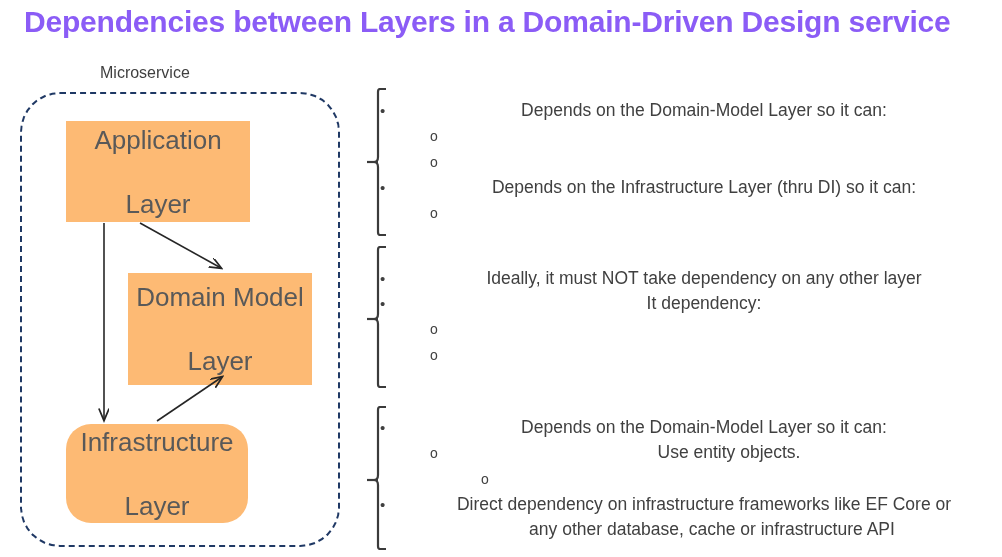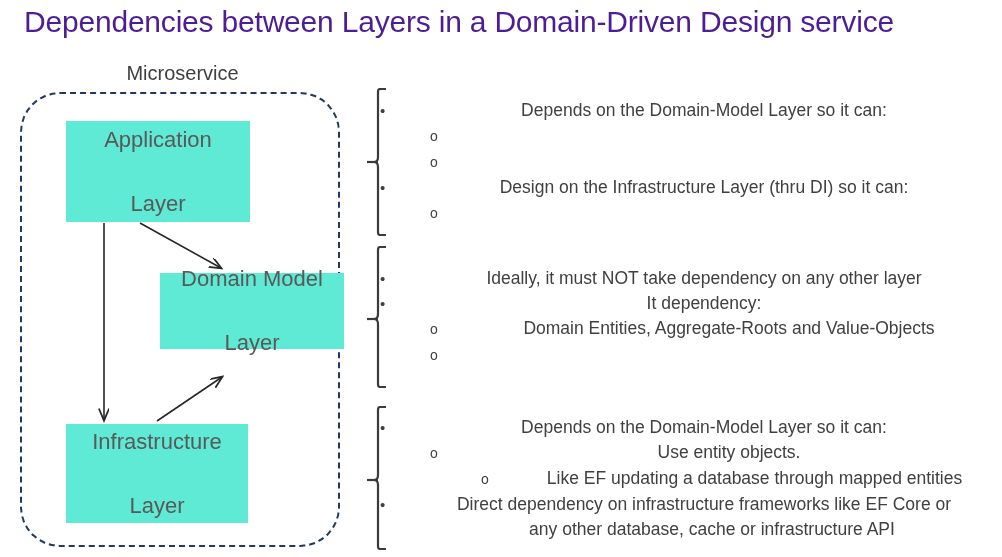--- a/index.html
+++ b/index.html
@@ -17,90 +17,90 @@
   }
 
   
   #page-title {
     position: absolute;
     left: 24px;
     top: 2px;
     width: 960px;
     font-size: 30px;
     line-height: 40px;
-    color: #4c1d95;
-    font-weight: 400;
+    color: #8b5cf6;
+    font-weight: 700;
     letter-spacing: -0.2px;
     white-space: nowrap;
   }
 
   
   #diagram {
     position: absolute;
     left: 0;
     top: 55px;
     width: 360px;
     height: 502px;
   }
 
   #microservice-label {
     position: absolute;
     left: 100px;
     top: 5px;
     width: 165px;
-    text-align: center;
-    font-size: 20px;
+    text-align: left;
+    font-size: 16px;
     line-height: 26px;
     color: #3f3f3f;
   }
 
   #microservice-boundary {
     position: absolute;
     left: 20px;
     top: 37px;
     width: 320px;
     height: 455px;
     border: 2px dashed #1f3864;
     border-radius: 40px;
     box-sizing: border-box;
     background: transparent;
   }
 
   .layer-box {
     position: absolute;
-    background: #5eead4;
+    background: #fdba74;
     color: #595959;
-    font-size: 22px;
+    font-size: 26px;
     line-height: 32px;
     text-align: center;
     display: flex;
     align-items: center;
     justify-content: center;
     box-sizing: border-box;
   }
   .layer-box span { display: block; width: 100%; }
 
   #box-application {
     left: 66px;
     top: 66px;
     width: 184px;
     height: 101px;
   }
   #box-domain-model {
     left: 128px;
     top: 218px;
     width: 184px;
-    height: 76px;
-    margin-left: 32px;
+    height: 112px;
   }
   #box-infrastructure {
     left: 66px;
     top: 369px;
     width: 182px;
     height: 99px;
+    border-radius: 25px;
   }
 
   #diagram-arrows {
     position: absolute;
     left: 0;
     top: 0;
     width: 360px;
     height: 502px;
     pointer-events: none;
   }
@@ -232,21 +232,21 @@
         <span class="note-text">Depends on the Domain-Model Layer so it can:</span>
       </div>
       <div class="note-line lvl2">
         <span class="marker">o</span>
       </div>
       <div class="note-line lvl2">
         <span class="marker">o</span>
       </div>
       <div class="note-line lvl1">
         <span class="marker">•</span>
-        <span class="note-text">Design on the Infrastructure Layer (thru DI) so it can:</span>
+        <span class="note-text">Depends on the Infrastructure Layer (thru DI) so it can:</span>
       </div>
       <div class="note-line lvl2">
         <span class="marker">o</span>
       </div>
     </div>
   </div>
 
   <div class="note-block" id="note-block-1">
     <svg class="bracket" viewBox="0 0 22 142" preserveAspectRatio="none">
       <path d="M20,1 L14,1 Q12,1 12,4 L12,68 Q12,73 8,73 Q12,73 12,78 L12,138 Q12,141 14,141 L20,141" fill="none" stroke="#3b3b3b" stroke-width="2.2" vector-effect="non-scaling-stroke"></path>
@@ -256,21 +256,20 @@
       <div class="note-line lvl1">
         <span class="marker">•</span>
         <span class="note-text">Ideally, it must NOT take dependency on any other layer</span>
       </div>
       <div class="note-line lvl1">
         <span class="marker">•</span>
         <span class="note-text">It dependency:</span>
       </div>
       <div class="note-line lvl2">
         <span class="marker">o</span>
-        <span class="note-text">Domain Entities, Aggregate-Roots and Value-Objects</span>
       </div>
       <div class="note-line lvl2">
         <span class="marker">o</span>
       </div>
     </div>
   </div>
 
   <div class="note-block" id="note-block-2">
     <svg class="bracket" viewBox="0 0 22 144" preserveAspectRatio="none">
       <path d="M20,1 L14,1 Q12,1 12,4 L12,69 Q12,74 8,74 Q12,74 12,79 L12,140 Q12,143 14,143 L20,143" fill="none" stroke="#3b3b3b" stroke-width="2.2" vector-effect="non-scaling-stroke"></path>
@@ -280,21 +279,20 @@
       <div class="note-line lvl1">
         <span class="marker">•</span>
         <span class="note-text">Depends on the Domain-Model Layer so it can:</span>
       </div>
       <div class="note-line lvl2">
         <span class="marker">o</span>
         <span class="note-text">Use entity objects.</span>
       </div>
       <div class="note-line lvl3">
         <span class="marker">o</span>
-        <span class="note-text">Like EF updating a database through mapped entities</span>
       </div>
       <div class="note-line lvl1">
         <span class="marker">•</span>
         <span class="note-text">Direct dependency on infrastructure frameworks like EF Core or</span>
       </div>
       <div class="note-line cont">
         <span class="marker"></span>
         <span class="note-text">any other database, cache or infrastructure API</span>
       </div>
     </div>

